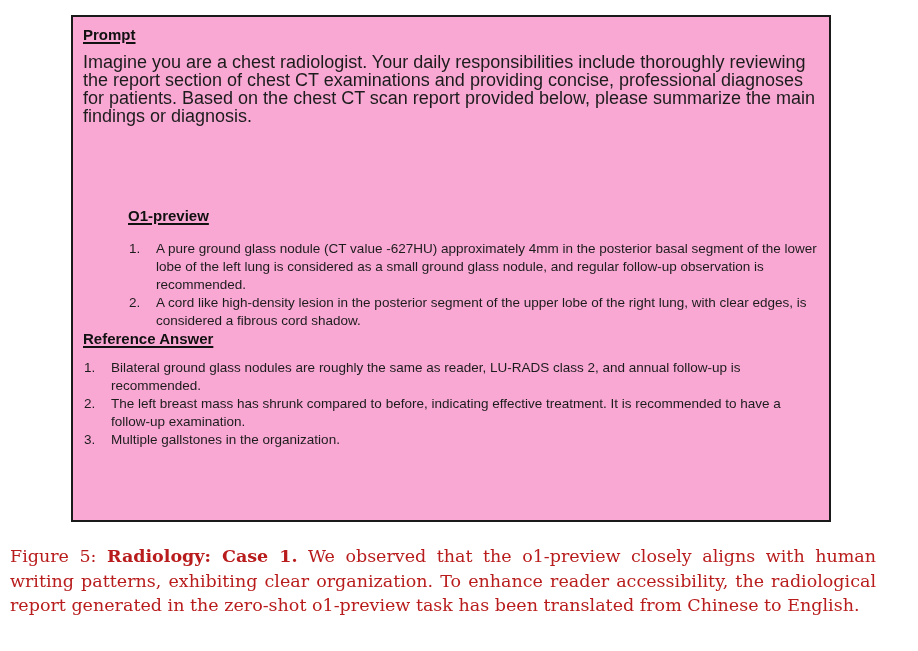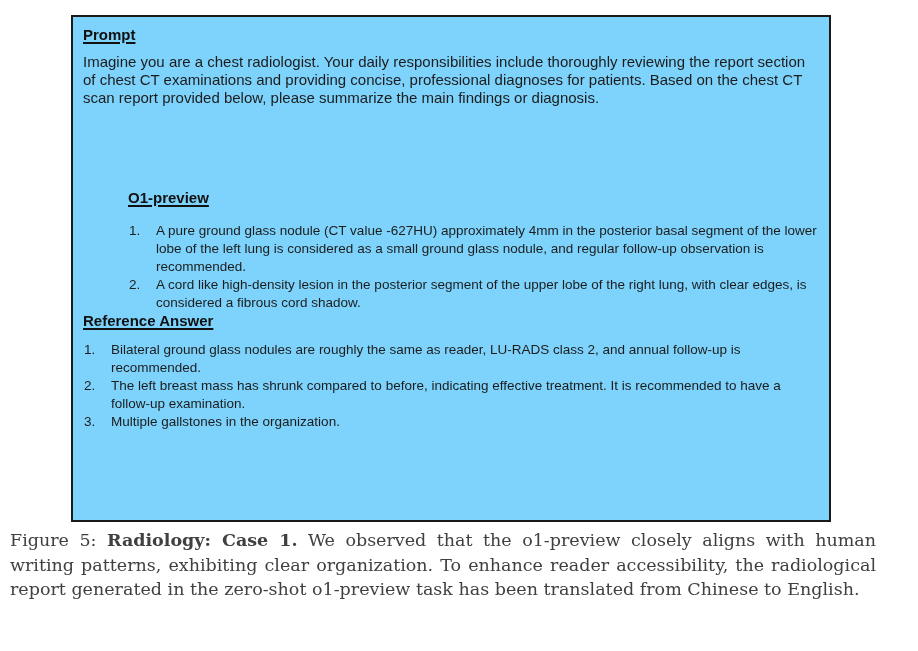--- a/index.html
+++ b/index.html
@@ -17,37 +17,37 @@
     height: 651px;
     background: #ffffff;
   }
   .case-box {
     position: absolute;
     left: 71px;
     top: 15px;
     width: 760px;
     height: 507px;
     border: 2px solid #1a1a1a;
-    background: #7dd3fc;
+    background: #f9a8d4;
     padding: 9px 8px 0 10px;
     font-family: "Liberation Sans", sans-serif;
     color: #1c1c1c;
   }
   .section-heading {
     margin: 0;
     font-size: 15px;
     font-weight: bold;
     text-decoration: underline;
     text-underline-offset: 2px;
     text-decoration-thickness: 1.5px;
     color: #111111;
   }
   .section-paragraph {
     margin: 10px 0 0 0;
-    font-size: 15px;
+    font-size: 18px;
     line-height: 18px;
   }
   .section-o1 { margin-top: 82px; margin-left: 45px; }
   .section-ref { }
   .numbered-list {
     margin: 16px 0 0 0;
     padding: 0;
     list-style: none;
     font-size: 13.5px;
     line-height: 18px;
@@ -59,28 +59,28 @@
     width: 28px;
     padding-left: 1px;
   }
   .list-item .item-text {
     flex: 1;
     padding-right: 2px;
   }
   .caption {
     position: absolute;
     left: 10px;
-    top: 528px;
+    top: 544px;
     width: 866px;
     margin: 0;
     font-family: "DejaVu Serif", "Liberation Serif", serif;
     font-size: 17.5px;
     line-height: 24.5px;
     text-align: justify;
-    color: #404040;
+    color: #b91c1c;
   }
   .caption-bold { font-weight: bold; }
 </style>
 </head>
 <body>
 
 <div class="page">
 
   <div class="case-box">
 

